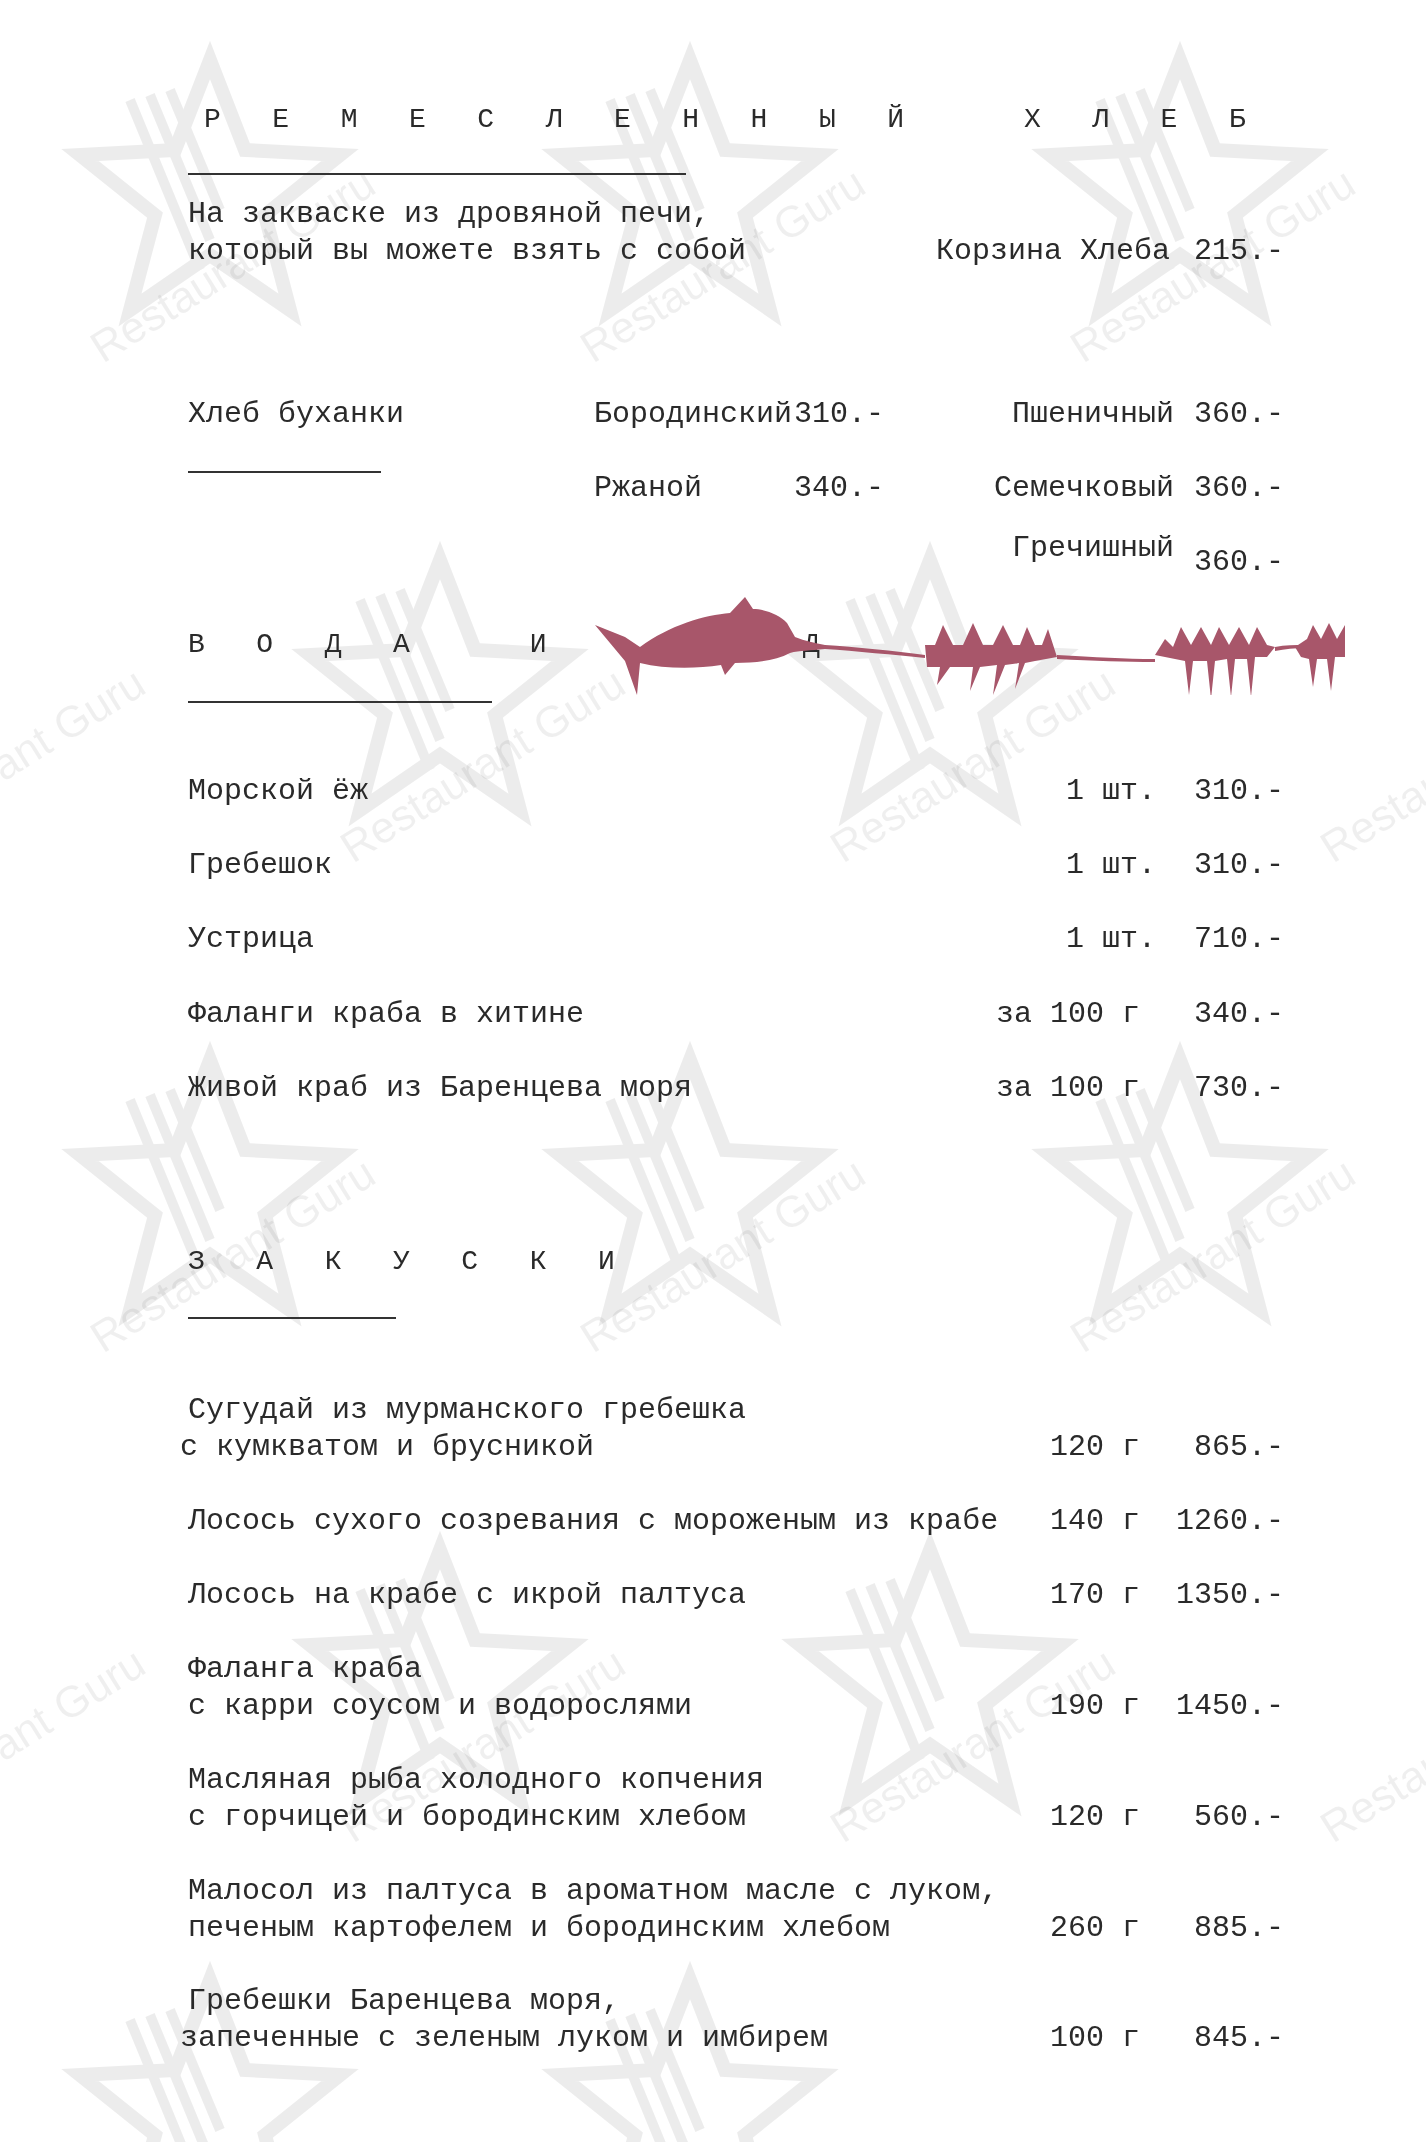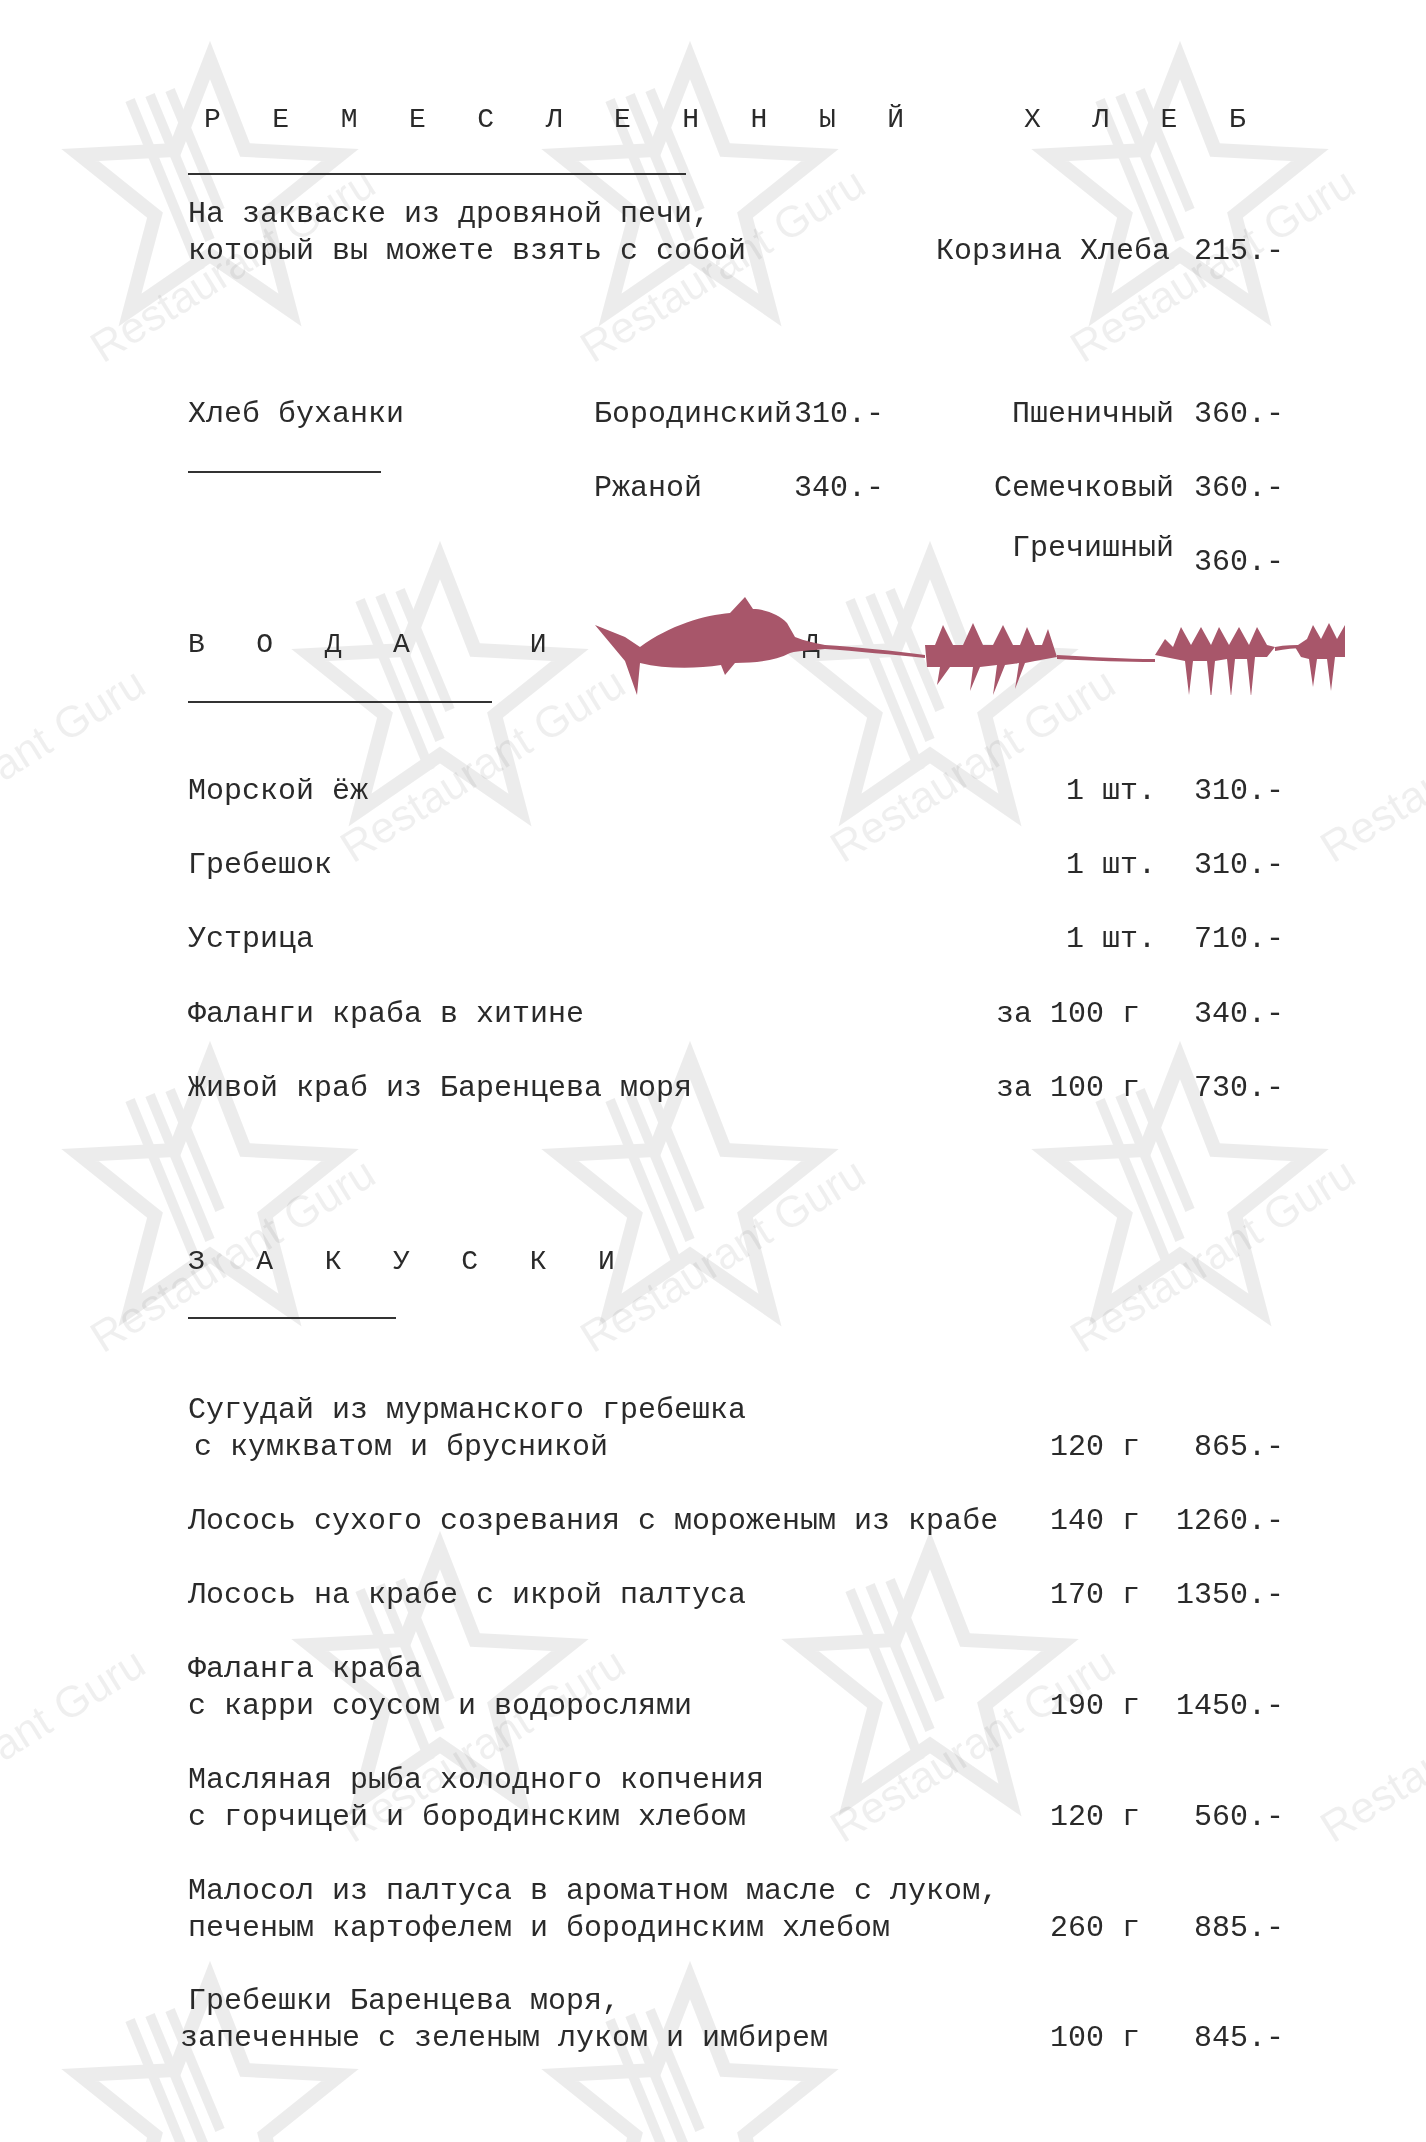--- a/index.html
+++ b/index.html
@@ -161,21 +161,21 @@
     <div class="t" style="left:188px;top:1070px">Живой краб из Баренцева моря</div>
     <div class="t right" style="left:960px;top:1070px;width:180px">за 100 г</div>
     <div class="t right" style="left:1180px;top:1070px;width:104px">730.-</div>
   </section>
 
   <section>
     <div class="heading" style="left:188px;top:1245px">З А К У С К И</div>
     <div class="rule" style="left:188px;top:1317px;width:208px"></div>
 
     <div class="t" style="left:188px;top:1392px">Сугудай из мурманского гребешка</div>
-    <div class="t" style="left:194px;top:1429px">с кумкватом и брусникой</div>
+    <div class="t" style="left:180px;top:1429px">с кумкватом и брусникой</div>
     <div class="t right" style="left:1000px;top:1429px;width:140px">120 г</div>
     <div class="t right" style="left:1160px;top:1429px;width:124px">865.-</div>
 
     <div class="t" style="left:188px;top:1503px">Лосось сухого созревания с мороженым из крабе</div>
     <div class="t right" style="left:1000px;top:1503px;width:140px">140 г</div>
     <div class="t right" style="left:1160px;top:1503px;width:124px">1260.-</div>
 
     <div class="t" style="left:188px;top:1577px">Лосось на крабе с икрой палтуса</div>
     <div class="t right" style="left:1000px;top:1577px;width:140px">170 г</div>
     <div class="t right" style="left:1160px;top:1577px;width:124px">1350.-</div>

